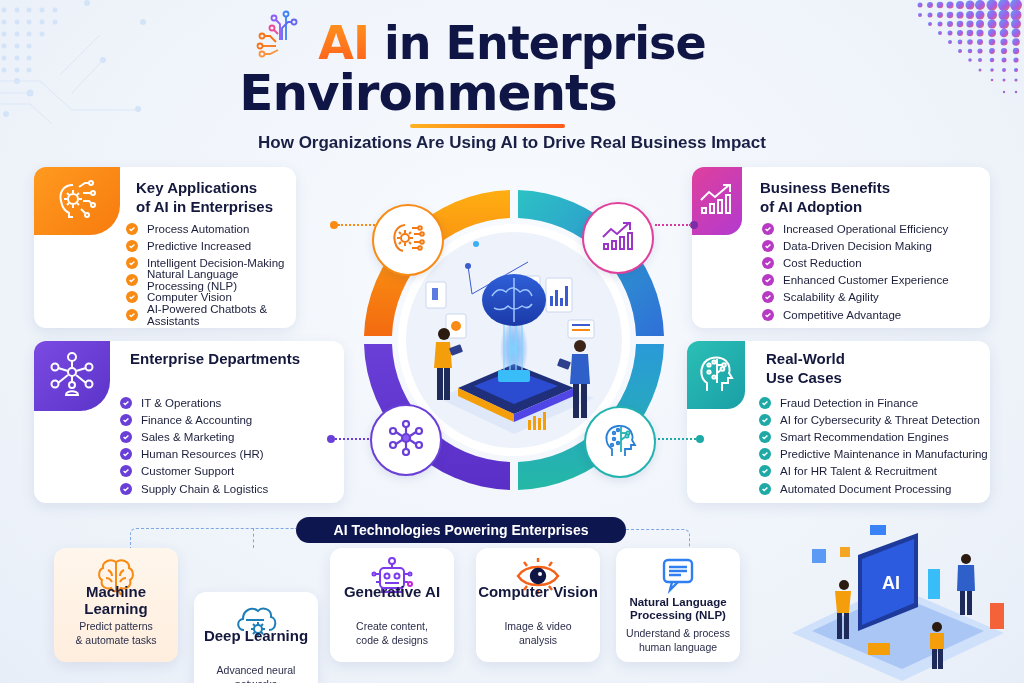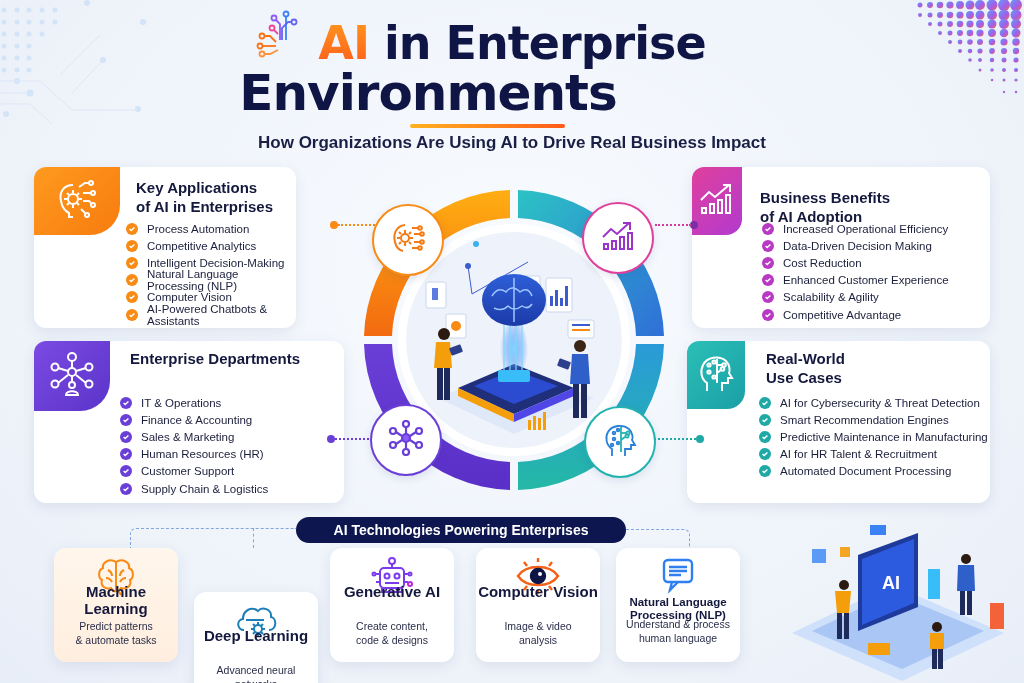--- a/index.html
+++ b/index.html
@@ -76,21 +76,21 @@
     font-size: 14px; display: flex; align-items: center; justify-content: center;
   }
   .tech-card {
     position: absolute; top: 548px; width: 124px; height: 114px; border-radius: 12px;
     background: #ffffff; box-shadow: 0 4px 14px rgba(40,60,120,0.10); text-align: center;
   }
   .tech-icon { position: absolute; left: 0; width: 100%; top: 8px; height: 40px; display: flex; justify-content: center; }
   .tech-name { position: absolute; left: 0; width: 100%; top: 35px; font-weight: bold; font-size: 15px; color: #14183d; }
   .tech-desc { position: absolute; left: 0; width: 100%; top: 71px; font-size: 10.5px; line-height: 14px; color: #2a2e4a; }
   .tech-name.two { top: 48px; font-size: 11.5px; line-height: 13px; }
-  .tech-desc.two { top: 69px; }
+  .tech-desc.two { top: 78px; }
   .dash-line { position: absolute; border-color: #7ea6e0; border-style: dashed; border-width: 0; }
 </style>
 </head>
 <body>
 
 <div class="abs" style="left:0;top:0;width:160px;height:160px;">
   <svg width="160" height="160" viewBox="0 0 160 160">
     <g fill="#d3e3f8">
       <circle cx="4" cy="10" r="2.5"></circle>
         <circle cx="17" cy="10" r="2.5"></circle>
@@ -265,21 +265,21 @@
           </svg>
         </span>
         <span>Process Automation</span>
       </li>
     <li>
         <span class="check" style="background:#f98a14">
           <svg viewBox="0 0 10 10">
             <path d="M2 5l2 2 4-4" stroke="#fff" stroke-width="1.8" fill="none"></path>
           </svg>
         </span>
-        <span>Competitive Analytics</span>
+        <span>Predictive Increased</span>
       </li>
     <li>
         <span class="check" style="background:#f98a14">
           <svg viewBox="0 0 10 10">
             <path d="M2 5l2 2 4-4" stroke="#fff" stroke-width="1.8" fill="none"></path>
           </svg>
         </span>
         <span>Intelligent Decision-Making</span>
       </li>
     <li>
@@ -391,21 +391,21 @@
       <svg width="36" height="34" viewBox="0 0 36 34" fill="none" stroke="#fff" stroke-width="2">
         <path d="M2 18 L10 10 L16 15 L30 3"></path>
           <path d="M24 3 H31 V10"></path>
         <rect x="3" y="26" width="4" height="5"></rect>
           <rect x="11" y="22" width="4" height="9"></rect>
           <rect x="19" y="18" width="4" height="13"></rect>
           <rect x="27" y="13" width="4" height="18"></rect>
       </svg>
     </span>
   </div>
-  <div class="card-title" style="left:68px;top:21px;">
+  <div class="card-title" style="left:68px;top:11px;">
     <div>Business Benefits</div>
     <div>of AI Adoption</div>
   </div>
   <ul class="card-list" style="left:70px;top:53px;">
     <li>
         <span class="check" style="background:#b83ac4">
           <svg viewBox="0 0 10 10">
             <path d="M2 5l2 2 4-4" stroke="#fff" stroke-width="1.8" fill="none"></path>
           </svg>
         </span>
@@ -469,20 +469,28 @@
           <path d="M20 20 L24 17"></path>
           <circle cx="25.5" cy="16" r="1.8"></circle>
       </svg>
     </span>
   </div>
   <div class="card-title" style="left:79px;top:8px;">
     <div>Real-World</div>
     <div>Use Cases</div>
   </div>
   <ul class="card-list" style="left:72px;top:53px;">
+    <li>
+        <span class="check" style="background:#1fa9a6">
+          <svg viewBox="0 0 10 10">
+            <path d="M2 5l2 2 4-4" stroke="#fff" stroke-width="1.8" fill="none"></path>
+          </svg>
+        </span>
+        <span>Fraud Detection in Finance</span>
+      </li>
     <li>
         <span class="check" style="background:#1fa9a6">
           <svg viewBox="0 0 10 10">
             <path d="M2 5l2 2 4-4" stroke="#fff" stroke-width="1.8" fill="none"></path>
           </svg>
         </span>
         <span>AI for Cybersecurity &amp; Threat Detection</span>
       </li>
     <li>
         <span class="check" style="background:#1fa9a6">

